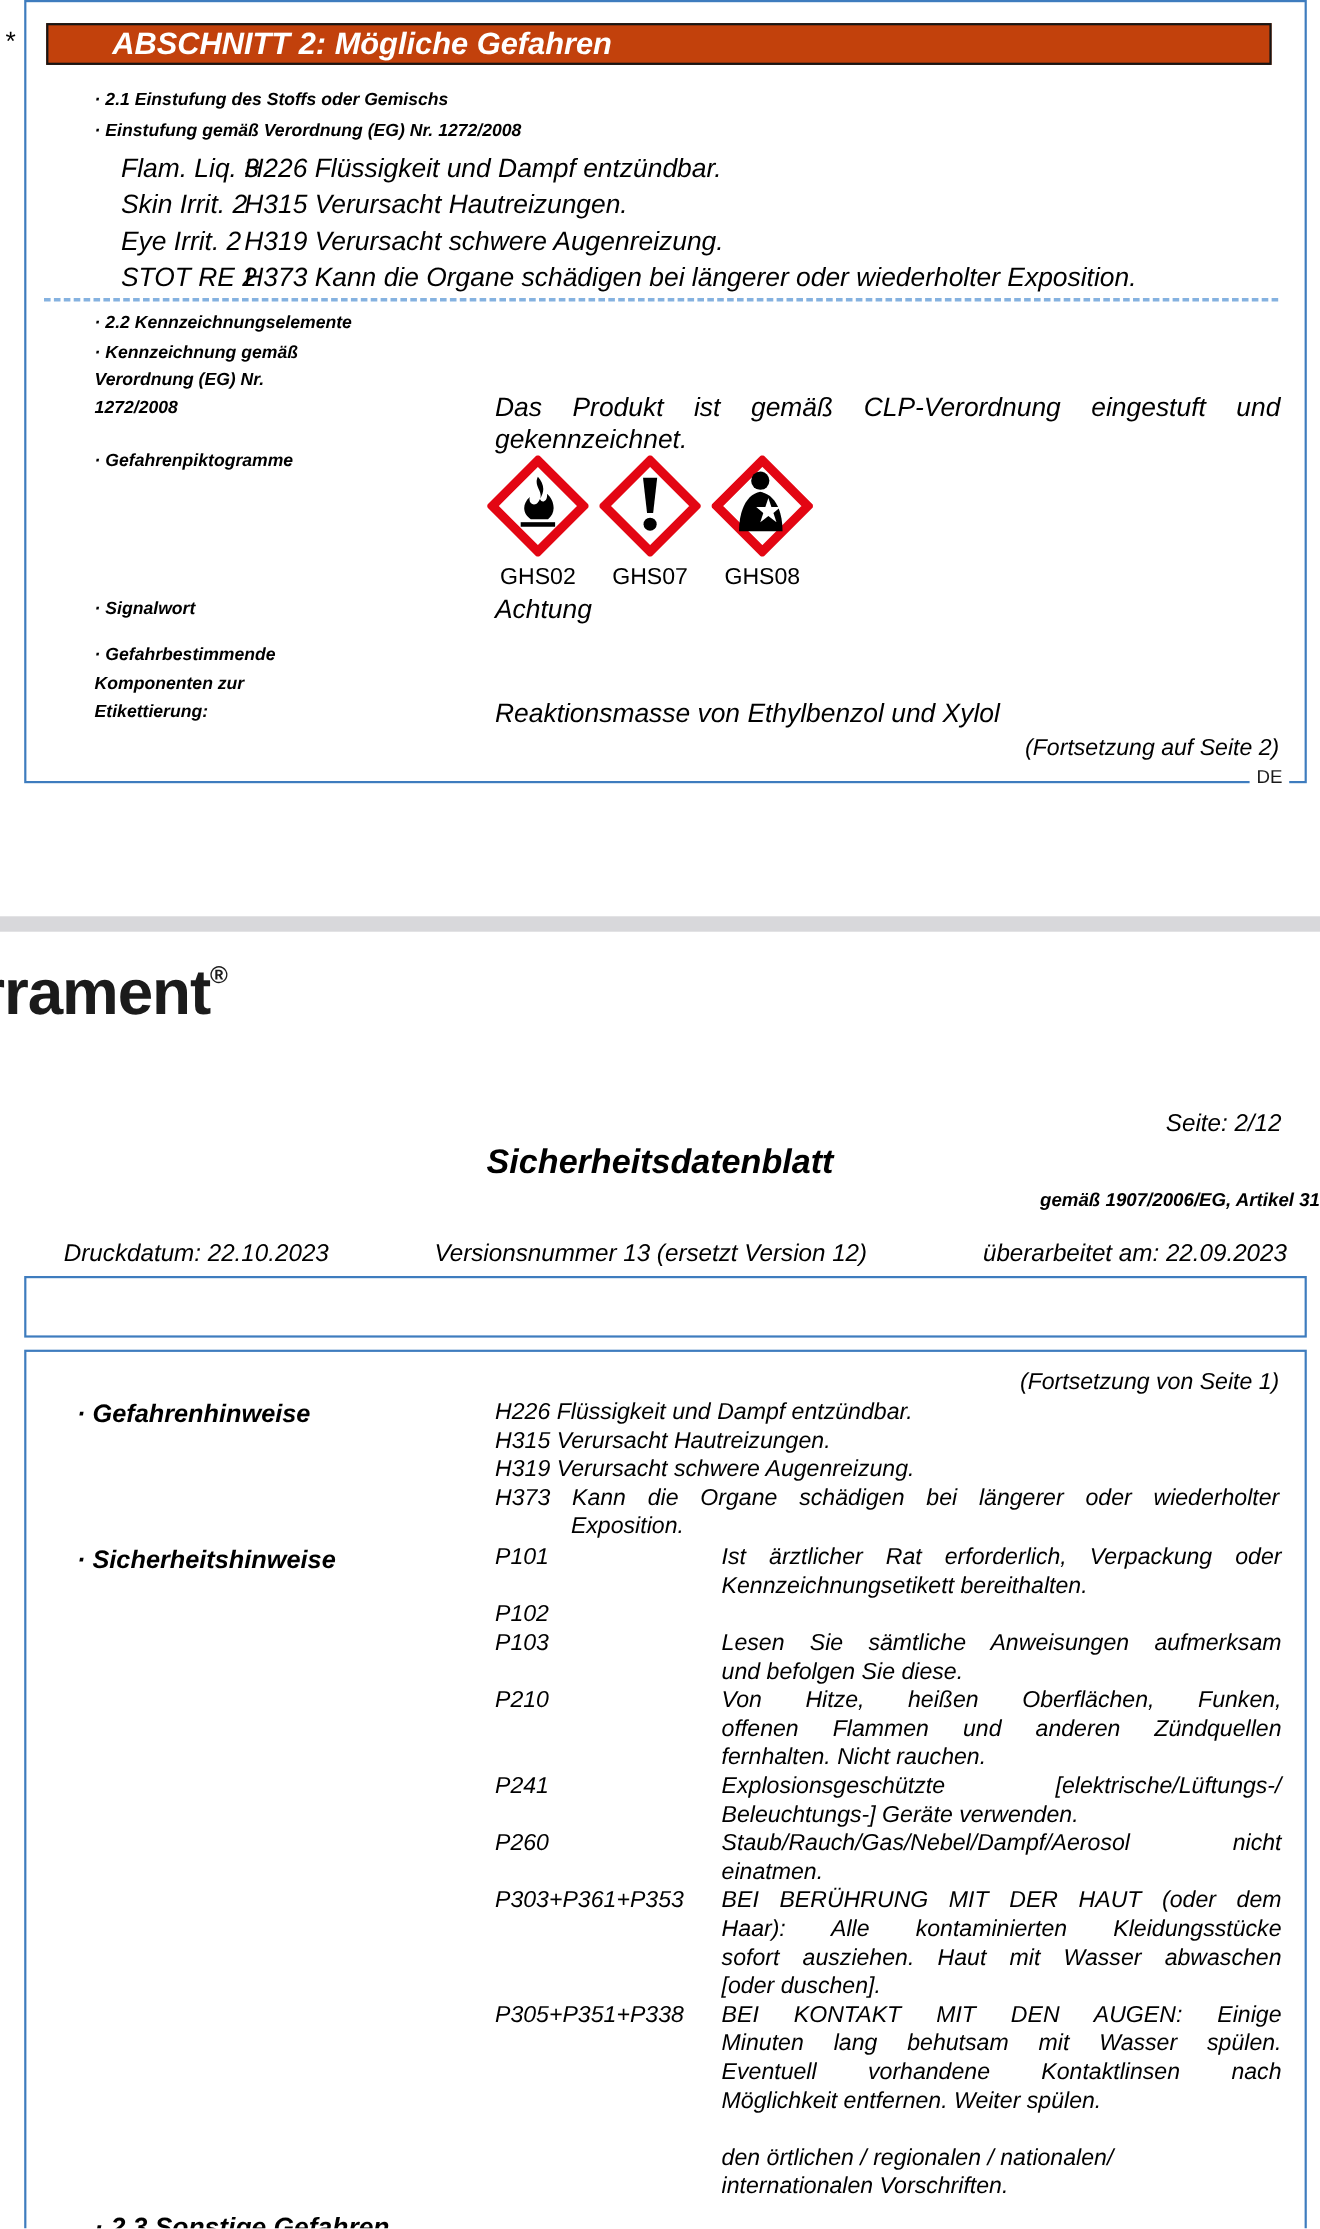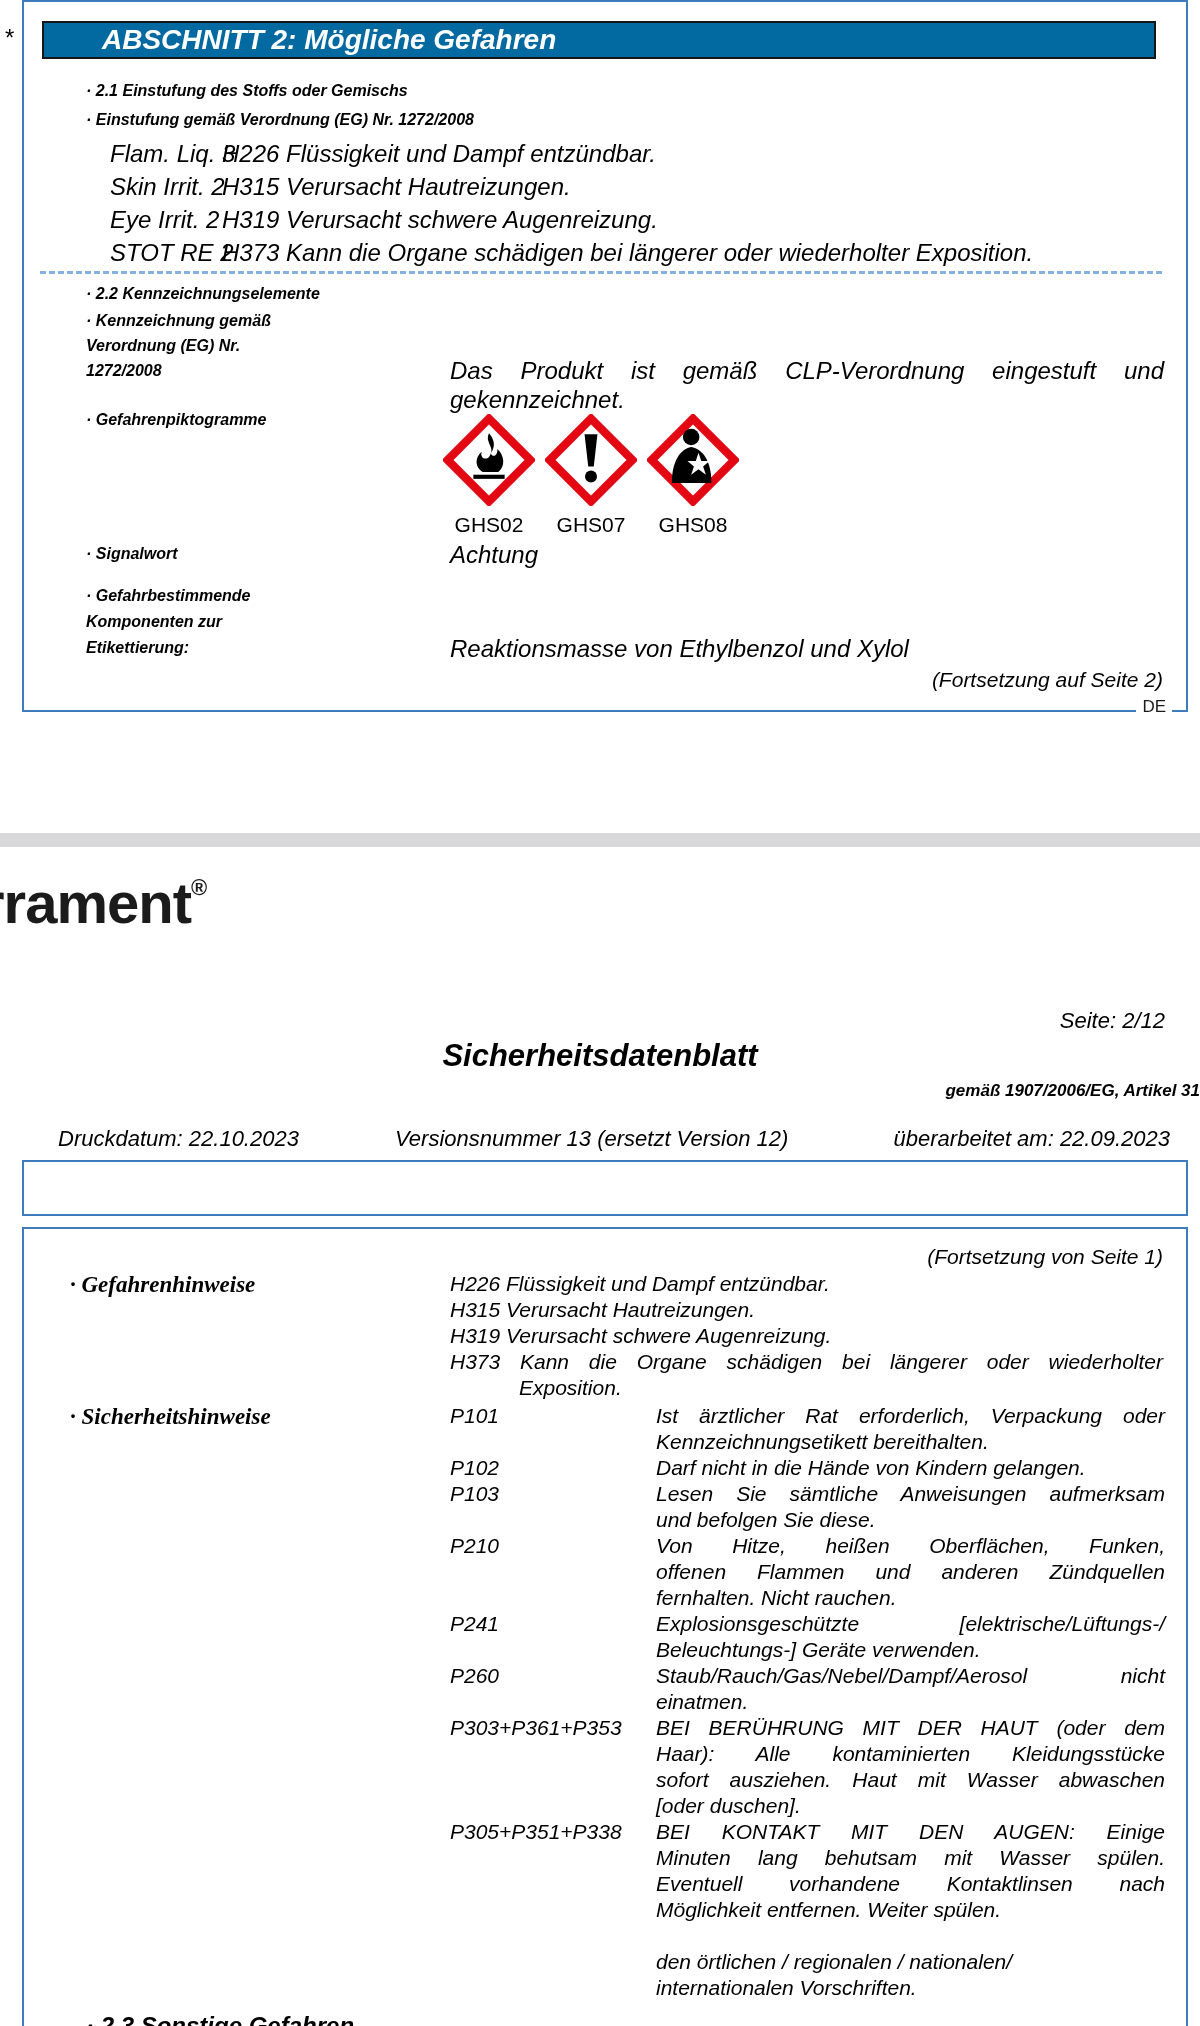--- a/index.html
+++ b/index.html
@@ -15,21 +15,21 @@
 
   
   .frame{position:absolute;border:2px solid #3e7cbe;}
   #box1{left:22px;top:0;width:1162px;height:708px;}
   #hbox{left:22px;top:1160px;width:1162px;height:52px;}
   #box2{left:22px;top:1227px;width:1162px;height:830px;}
 
   
   #secbar{
     left:42px;top:21px;width:1114px;height:38px;
-    background:#0369a1;border:2px solid #161616;box-sizing:border-box;
+    background:#c2410c;border:2px solid #161616;box-sizing:border-box;
     color:#fff;font-weight:bold;font-size:28px;line-height:33px;
     padding-left:58px;
   }
 
   
   .lblA{left:86px;font-size:16px;font-weight:bold;line-height:25px;}
   .clsrow{left:0;width:1200px;height:30px;font-size:24px;}
   .cls{position:absolute;left:110px;white-space:nowrap;}
   .ht{position:absolute;left:222px;white-space:nowrap;}
   #dash1{left:40px;top:271px;width:1122px;border-top:3px dashed #85b2e0;}
@@ -60,21 +60,21 @@
   #sdb-title{left:0;top:1038px;width:1200px;text-align:center;
              font-size:31px;font-weight:bold;}
   #sdb-sub{left:0;top:1081px;width:1200px;text-align:right;
            font-size:17px;font-weight:bold;}
   #druck{left:58px;top:1126px;font-size:22px;}
   #version{left:395px;top:1126px;font-size:22px;}
   #ueber{left:755px;top:1126px;width:415px;text-align:right;font-size:22px;}
   #handelsname{left:57px;top:1173px;font-size:23px;font-weight:bold;}
 
   
-  .lblB{left:70px;font-size:23px;font-weight:bold;font-family:Liberation Serif, serif;}
+  .lblB{left:70px;font-size:23px;font-weight:bold;}
   .hrow,.prow{position:absolute;left:0;width:1200px;height:26px;font-size:21px;}
   .htext{position:absolute;left:450px;white-space:nowrap;}
   .htext.jl{width:713px;white-space:normal;text-align:justify;text-align-last:justify;}
   .hcont{position:absolute;left:519px;white-space:nowrap;text-align:right;}
   .pcode{position:absolute;left:450px;white-space:nowrap;}
   .ptext{position:absolute;left:656px;white-space:nowrap;}
   .ptext.jl{width:509px;white-space:normal;text-align:justify;text-align-last:justify;}
   #s23{left:86px;top:2012px;font-size:24px;font-weight:bold;white-space:nowrap;}
 </style>
 </head>
@@ -198,21 +198,20 @@
   <div class="prow" style="top:1404px">
       <span class="pcode">P101</span>
       <span class="ptext jl">Ist ärztlicher Rat erforderlich, Verpackung oder</span>
     </div>
   <div class="prow" style="top:1430px">
       <span class="pcode"></span>
       <span class="ptext">Kennzeichnungsetikett bereithalten.</span>
     </div>
   <div class="prow" style="top:1456px">
       <span class="pcode">P102</span>
-      <span class="ptext">Darf nicht in die Hände von Kindern gelangen.</span>
     </div>
   <div class="prow" style="top:1482px">
       <span class="pcode">P103</span>
       <span class="ptext jl">Lesen Sie sämtliche Anweisungen aufmerksam</span>
     </div>
   <div class="prow" style="top:1508px">
       <span class="pcode"></span>
       <span class="ptext">und befolgen Sie diese.</span>
     </div>
   <div class="prow" style="top:1534px">

